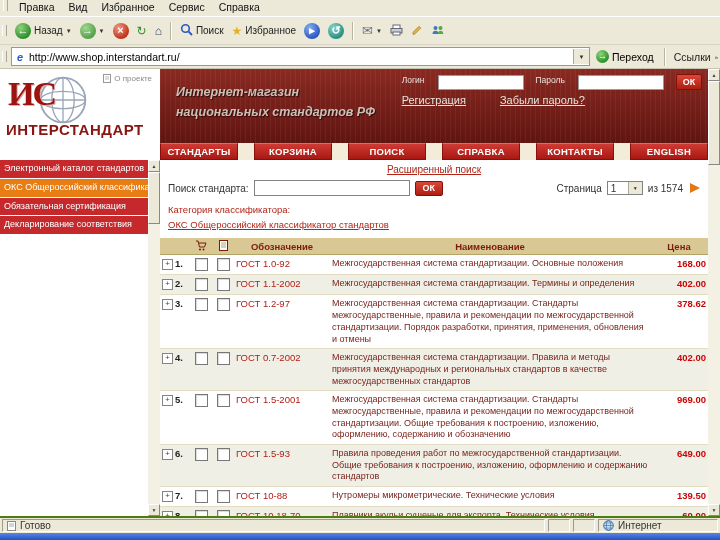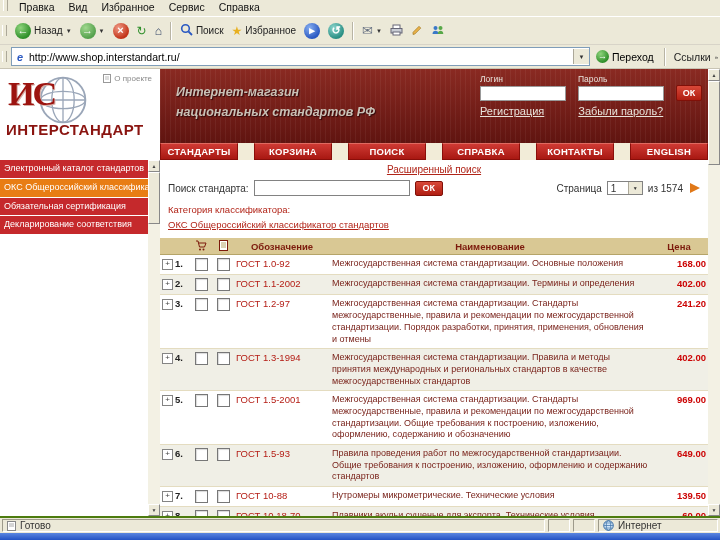--- a/index.html
+++ b/index.html
@@ -40,21 +40,21 @@
   .logo-mark{position:absolute;left:6px;top:6px;width:148px;height:64px;}
   .globe{position:absolute;left:30px;top:0;}
   .mono{position:absolute;left:2px;top:0;font-size:34px;font-weight:bold;color:#9c1410;font-family:"Liberation Serif",serif;letter-spacing:-2px;text-shadow:1px 1px 0 #d8b0a8;}
   .brand{position:absolute;left:0;bottom:1px;font-size:15px;font-weight:bold;color:#8a1410;letter-spacing:.5px;}
 
   .masthead{flex:1;position:relative;background:linear-gradient(#8a2a22,#601410);overflow:hidden;}
   .masthead::before{content:"";position:absolute;inset:0;background:repeating-linear-gradient(90deg,rgba(255,255,255,.05) 0 1px,transparent 1px 5px);}
   .mast-title{position:absolute;left:16px;top:13px;font-size:12.5px;font-weight:bold;font-style:italic;color:#c9c1b6;line-height:1.6;text-shadow:1px 1px 1px #30080a;}
   .login-area{position:absolute;top:5px;right:6px;}
   .la-row{display:flex;align-items:flex-end;gap:12px;}
-  .la-col{display:flex;flex-direction:column;gap:2px;}
+  .la-col{display:flex;flex-direction:row;gap:13px;}
   .la-label{font-size:8.5px;color:#e8e2da;}
   .la-input{width:80px;height:13px;border:1px solid #999;font-size:9px;padding:0 2px;}
   .la-ok{width:26px;height:16px;background:linear-gradient(#d84838,#b01e12);border:1px solid #801008;color:#fff;font-size:9px;font-weight:bold;border-radius:2px;padding:0;}
   .la-links{display:flex;gap:34px;margin-top:4px;}
   .la-link{font-size:11px;color:#e8e2da;text-decoration:underline;}
 
   .nav-row{flex:0 0 17px;display:flex;min-height:0;}
   .nav-spacer{flex:0 0 160px;background:#fff;}
   .nav-btns{flex:1;display:flex;gap:16px;background:#f2ecd8;}
   .nav-btn{flex:1;background:linear-gradient(#cf3a34,#a81812);border:1px solid #8a0e0a;border-top-color:#e06a60;color:#fff;font-size:9.5px;font-weight:bold;display:flex;align-items:center;justify-content:center;letter-spacing:.3px;white-space:nowrap;overflow:hidden;}
@@ -375,34 +375,34 @@
       <span class="exp">+</span><span class="rnum">3.</span>
     </td>
     <td>
                   <div class="cb"></div>
                 </td>
     <td>
                   <div class="cb"></div>
                 </td>
     <td class="c-code">ГОСТ 1.2-97</td>
     <td class="c-name">Межгосударственная система стандартизации. Стандарты межгосударственные, правила и рекомендации по межгосударственной стандартизации. Порядок разработки, принятия, применения, обновления и отмены</td>
-    <td class="c-price">241.20</td>
+    <td class="c-price">378.62</td>
   </tr>
 
   <tr class="t-row alt">
     <td class="c-num">
       <span class="exp">+</span><span class="rnum">4.</span>
     </td>
     <td>
                   <div class="cb"></div>
                 </td>
     <td>
                   <div class="cb"></div>
                 </td>
-    <td class="c-code">ГОСТ 1.3-1994</td>
+    <td class="c-code">ГОСТ 0.7-2002</td>
     <td class="c-name">Межгосударственная система стандартизации. Правила и методы принятия международных и региональных стандартов в качестве межгосударственных стандартов</td>
     <td class="c-price">402.00</td>
   </tr>
 
   <tr class="t-row">
     <td class="c-num">
       <span class="exp">+</span><span class="rnum">5.</span>
     </td>
     <td>
                   <div class="cb"></div>

